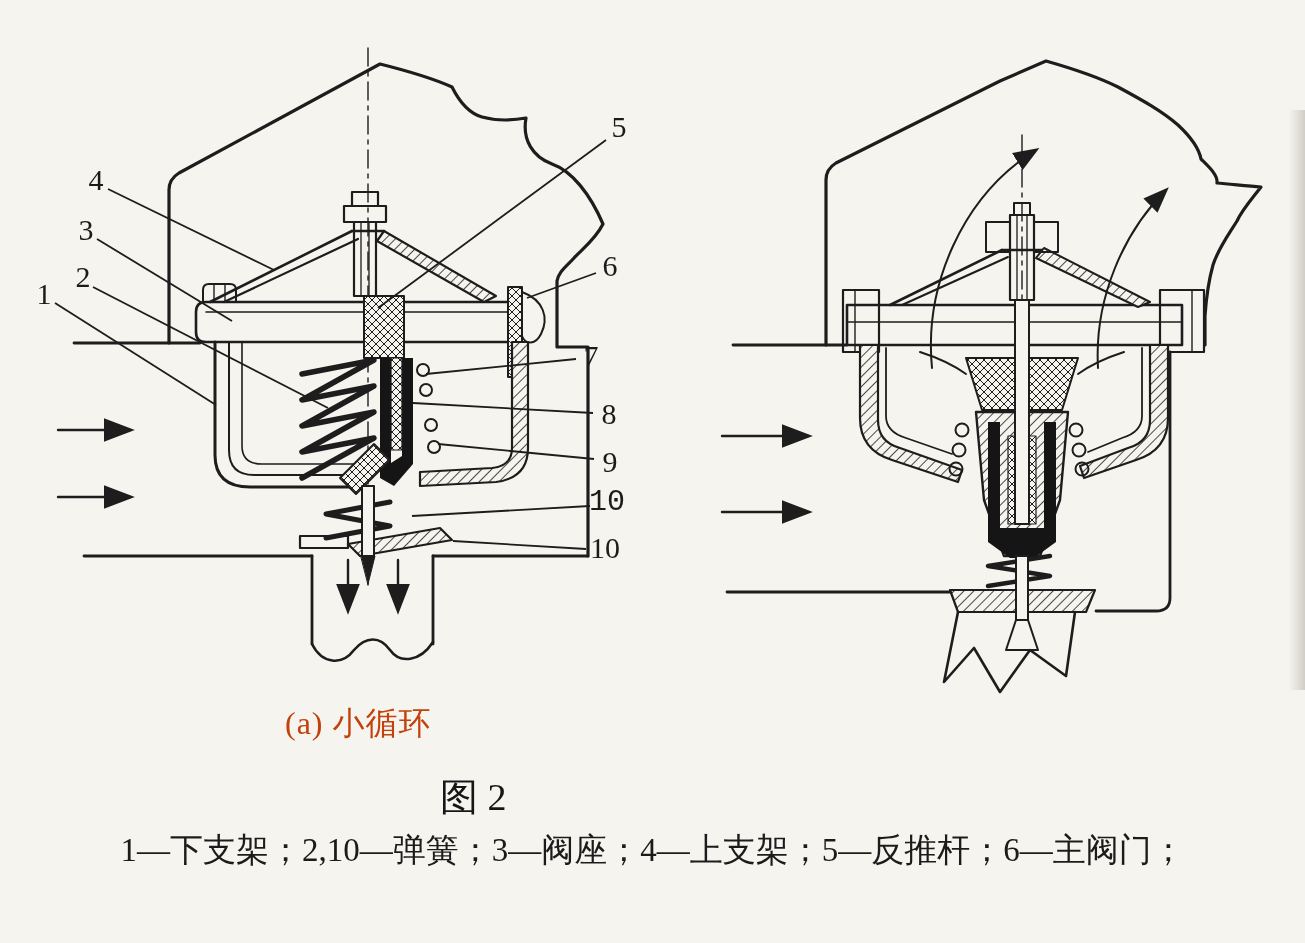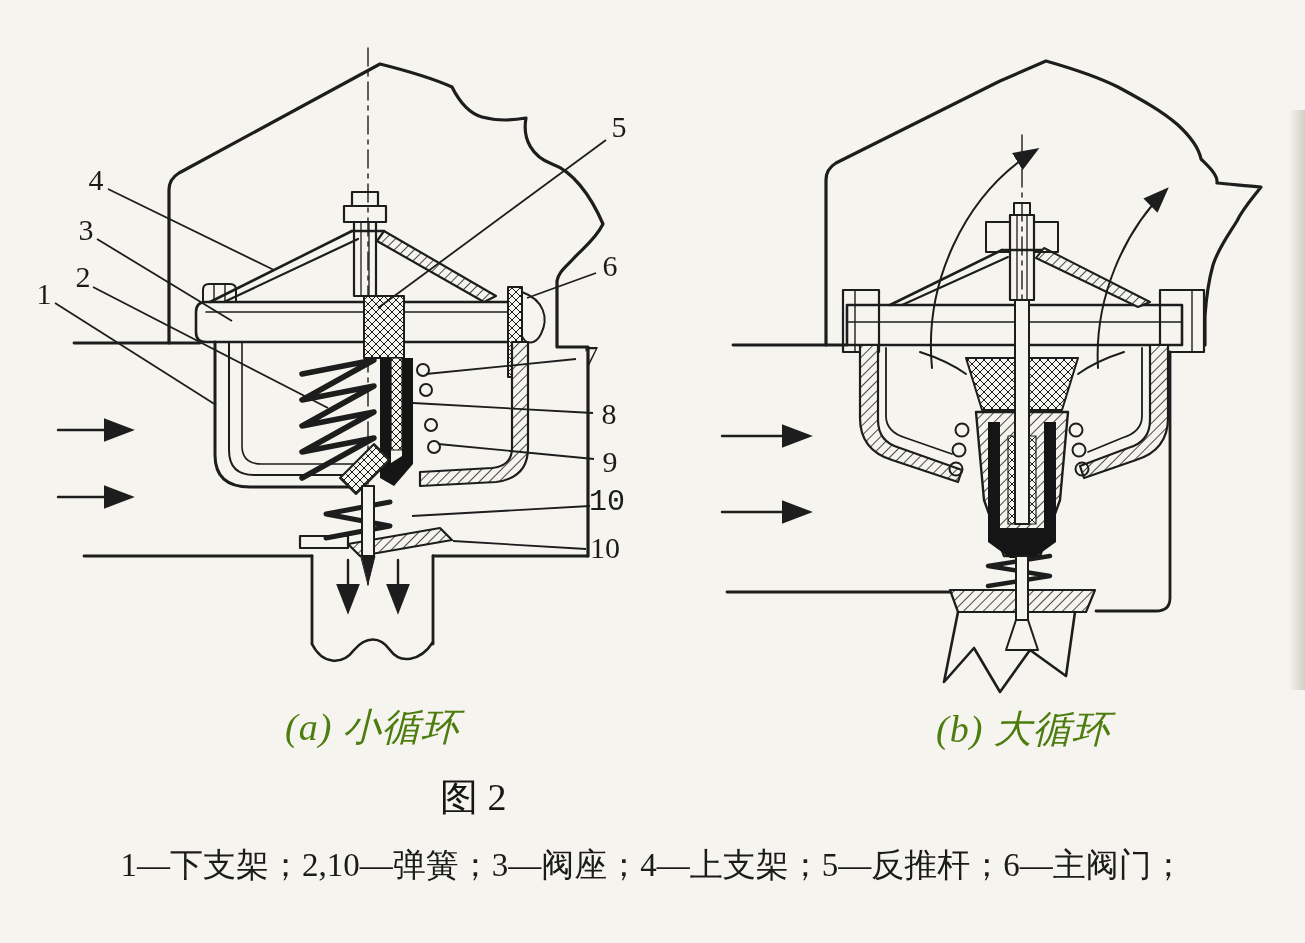--- a/index.html
+++ b/index.html
@@ -16,45 +16,43 @@
     position:absolute;
     width:44px;
     text-align:center;
     font-size:30px;
     line-height:36px;
     color:#1b1b1b;
     font-family:"Liberation Serif","DejaVu Serif",serif;
   }
   .caption{
     position:absolute;
-    font-size:38px;
+    font-size:32px;
     letter-spacing:1px;
-    color:#4d7c0f;
+    color:#c2410c;
     white-space:nowrap;
-    font-style:italic;
   }
   .title-row{
     position:absolute;
     top:772px;left:0;width:1305px;
     height:46px;
     text-align:center;
     font-size:38px;
     color:#161616;
     white-space:nowrap;
   }
   .title-row .fig-label{position:absolute;left:440px;top:0;}
   .title-row .fig-title{position:absolute;left:592px;top:0;letter-spacing:1px;}
   .legend-line{
     position:absolute;
     left:0;width:1305px;
     text-align:center;
     font-size:33px;
     color:#1b1b1b;
     white-space:nowrap;
-    margin-top:15px;
   }
   .legend-1{top:828px;}
   .legend-2{top:881px;}
   .scan-edge{
     position:absolute;right:0;top:110px;width:16px;height:580px;
     background:linear-gradient(to left, rgba(125,118,105,0.30), rgba(125,118,105,0));
   }
 </style>
 </head>
 <body>
@@ -266,21 +264,20 @@
   <span class="callout" style="left:74px;top:162px;">4</span>
   <span class="callout" style="left:597px;top:109px;">5</span>
   <span class="callout" style="left:588px;top:248px;">6</span>
   <span class="callout" style="left:569px;top:338px;">7</span>
   <span class="callout" style="left:587px;top:396px;">8</span>
   <span class="callout" style="left:588px;top:444px;">9</span>
   <span class="callout" style="left:585px;top:484px;font-family:Liberation Mono, monospace;">10</span>
   <span class="callout" style="left:583px;top:530px;">10</span>
 
   <div class="caption" style="left:285px;top:702px;">(a) 小循环</div>
-  <div class="caption" style="left:936px;top:704px;">(b) 大循环</div>
 
   <div class="title-row">
     <span class="fig-label">图 2</span>
   </div>
 
   <div class="legend-line legend-1">1—下支架；2,10—弹簧；3—阀座；4—上支架；5—反推杆；6—主阀门；</div>
 
   <div class="scan-edge"></div>
 </div>
 

